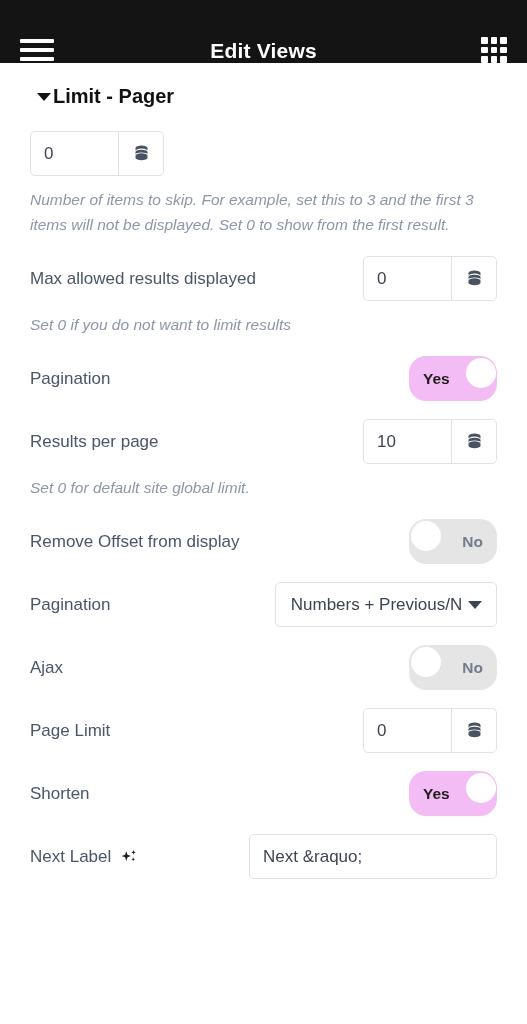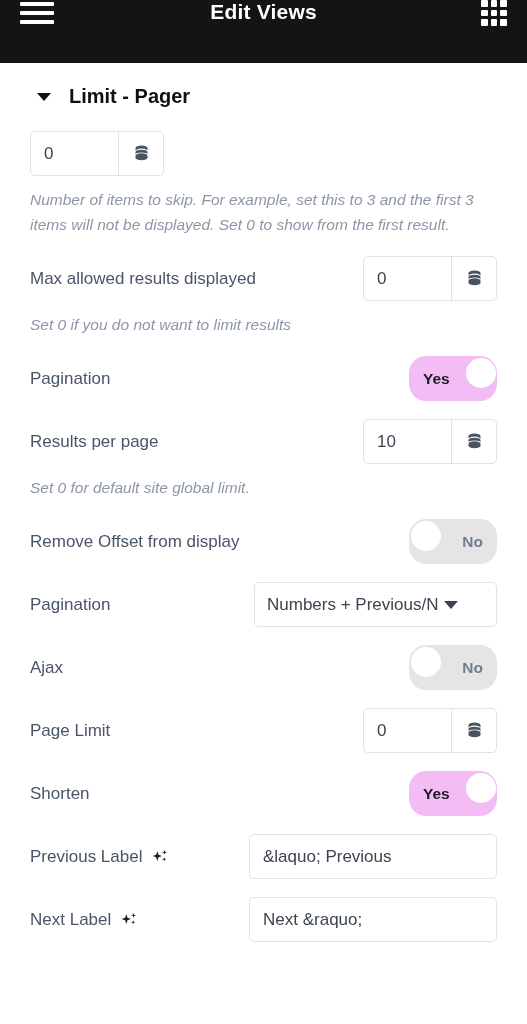--- a/index.html
+++ b/index.html
@@ -18,21 +18,21 @@
     height: 1024px;
     background: #ffffff;
   }
 
   
   .topbar {
     position: relative;
     height: 63px;
     background: #141414;
     display: flex;
-    align-items: flex-start;
+    align-items: flex-end;
     justify-content: space-between;
     padding: 0 20px;
   }
   .topbar-title {
     position: absolute;
     left: 0; right: 0;
     text-align: center;
     color: #ffffff;
     font-size: 21px;
     font-weight: bold;
@@ -75,21 +75,21 @@
   }
 
   
   .content {
     padding: 0 30px;
   }
 
   .section-header {
     display: flex;
     align-items: center;
-    gap: 18px;
+    gap: 2px;
     padding: 22px 0 14px 7px;
     cursor: pointer;
   }
   .caret {
     width: 0; height: 0;
     border-left: 7px solid transparent;
     border-right: 7px solid transparent;
     border-top: 8px solid #111111;
   }
   .section-title {
@@ -163,28 +163,28 @@
     align-items: center;
     padding: 0 13px;
     font-size: 17px;
     color: #3d4451;
     overflow: hidden;
     white-space: nowrap;
   }
 
   
   .selectfield {
-    width: 243px;
+    width: 222px;
     height: 45px;
     border: 1px solid #dfe3e8;
     border-radius: 5px;
     background: #ffffff;
     display: flex;
     align-items: center;
-    justify-content: flex-start;
+    justify-content: center;
     padding: 0 11px 0 12px;
     cursor: pointer;
     overflow: hidden;
   }
   .selectfield .sel-val {
     font-size: 17px;
     color: #3d4451;
     white-space: nowrap;
     overflow: hidden;
   }
@@ -376,31 +376,20 @@
     </div>
 
     <div class="row">
       <div class="row-label">Shorten</div>
       <div class="toggle on">
         <span class="tg-text">Yes</span>
         <span class="knob"></span>
       </div>
     </div>
 
-    <div class="row">
-      <div class="row-label">
-        <span>Previous Label</span>
-        <svg class="sparkle" width="18" height="18" viewBox="0 0 24 24">
-          <path d="M8.4 4.2 L10.0 9.0 L14.6 10.7 L10.0 12.4 L8.4 17.2 L6.8 12.4 L2.2 10.7 L6.8 9.0 Z" fill="#1d1d1d"></path>
-          <path d="M18.0 2.6 L18.8 5.0 L21.2 5.8 L18.8 6.6 L18.0 9.0 L17.2 6.6 L14.8 5.8 L17.2 5.0 Z" fill="#1d1d1d"></path>
-          <path d="M17.6 12.4 L18.3 14.4 L20.3 15.1 L18.3 15.8 L17.6 17.8 L16.9 15.8 L14.9 15.1 L16.9 14.4 Z" fill="#1d1d1d"></path>
-        </svg>
-      </div>
-      <div class="textfield">&amp;laquo; Previous</div>
-    </div>
 
     <div class="row">
       <div class="row-label">
         <span>Next Label</span>
         <svg class="sparkle" width="18" height="18" viewBox="0 0 24 24">
           <path d="M8.4 4.2 L10.0 9.0 L14.6 10.7 L10.0 12.4 L8.4 17.2 L6.8 12.4 L2.2 10.7 L6.8 9.0 Z" fill="#1d1d1d"></path>
           <path d="M18.0 2.6 L18.8 5.0 L21.2 5.8 L18.8 6.6 L18.0 9.0 L17.2 6.6 L14.8 5.8 L17.2 5.0 Z" fill="#1d1d1d"></path>
           <path d="M17.6 12.4 L18.3 14.4 L20.3 15.1 L18.3 15.8 L17.6 17.8 L16.9 15.8 L14.9 15.1 L16.9 14.4 Z" fill="#1d1d1d"></path>
         </svg>
       </div>

